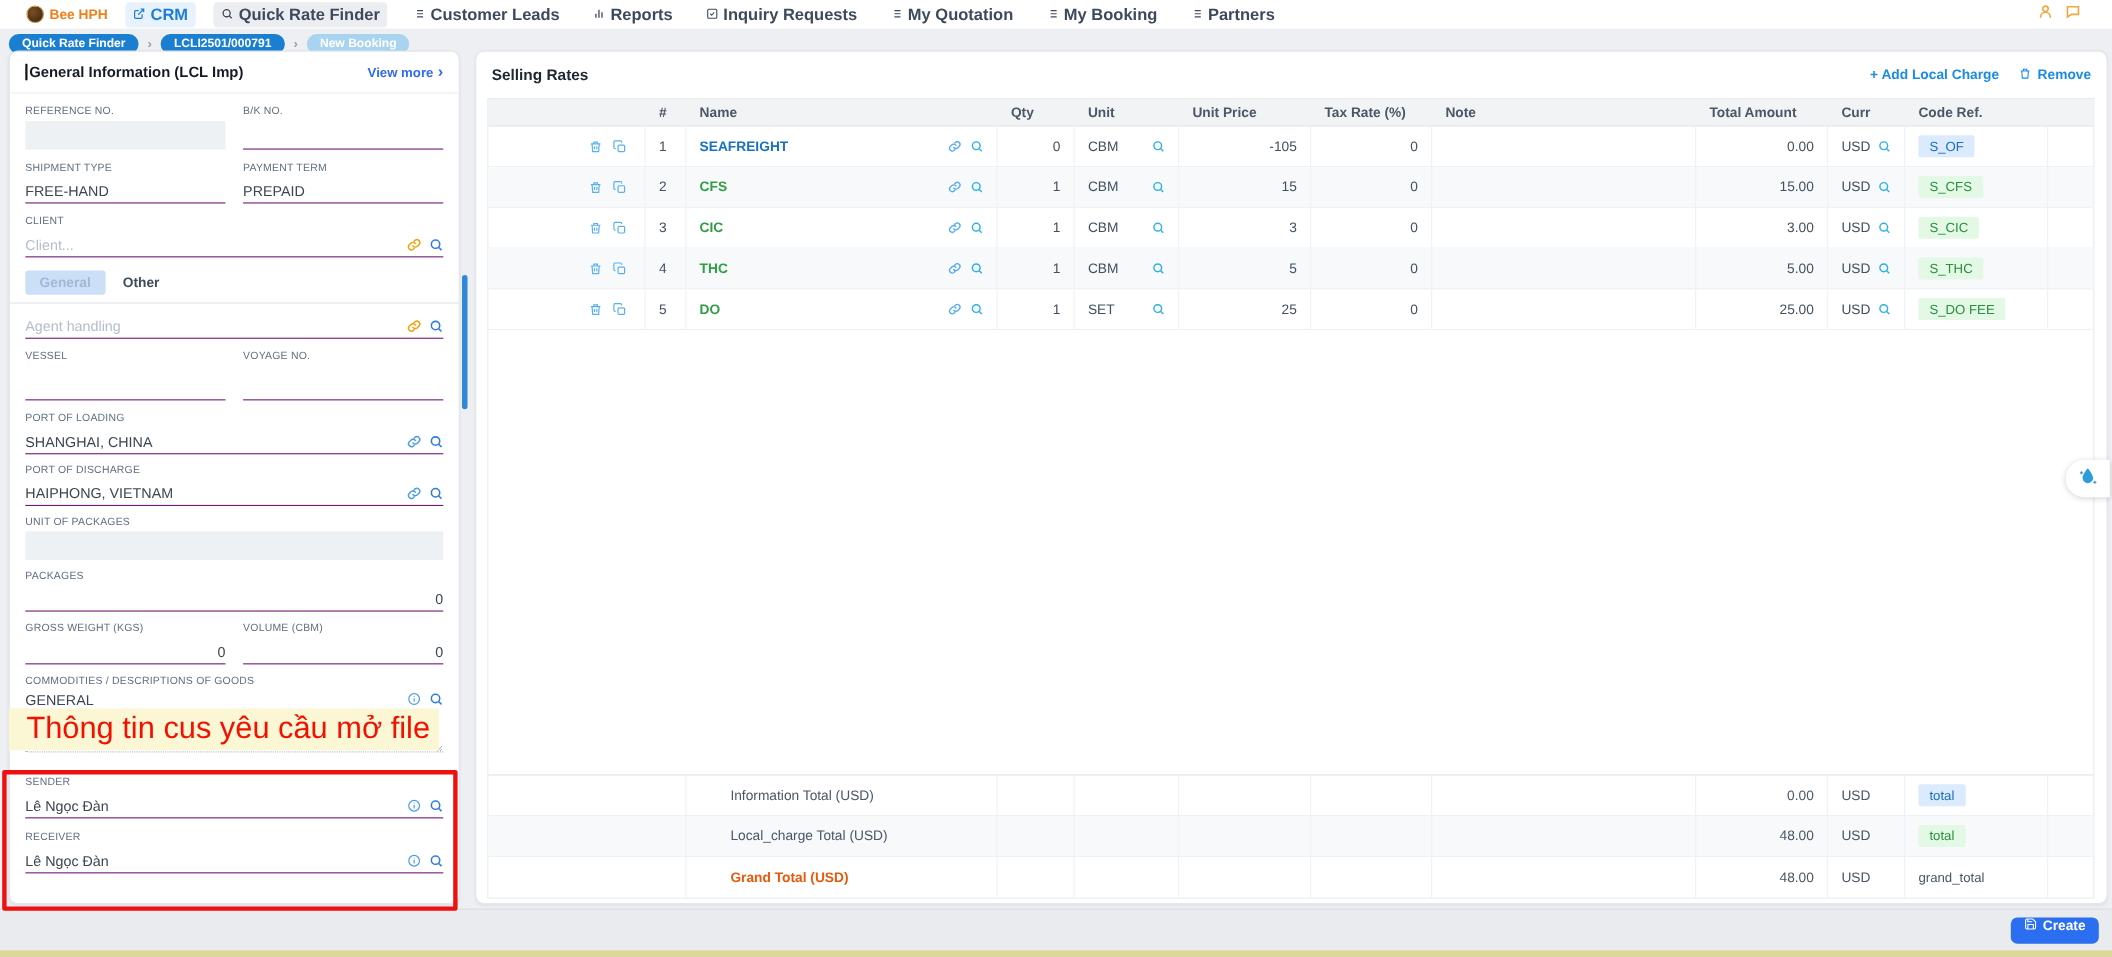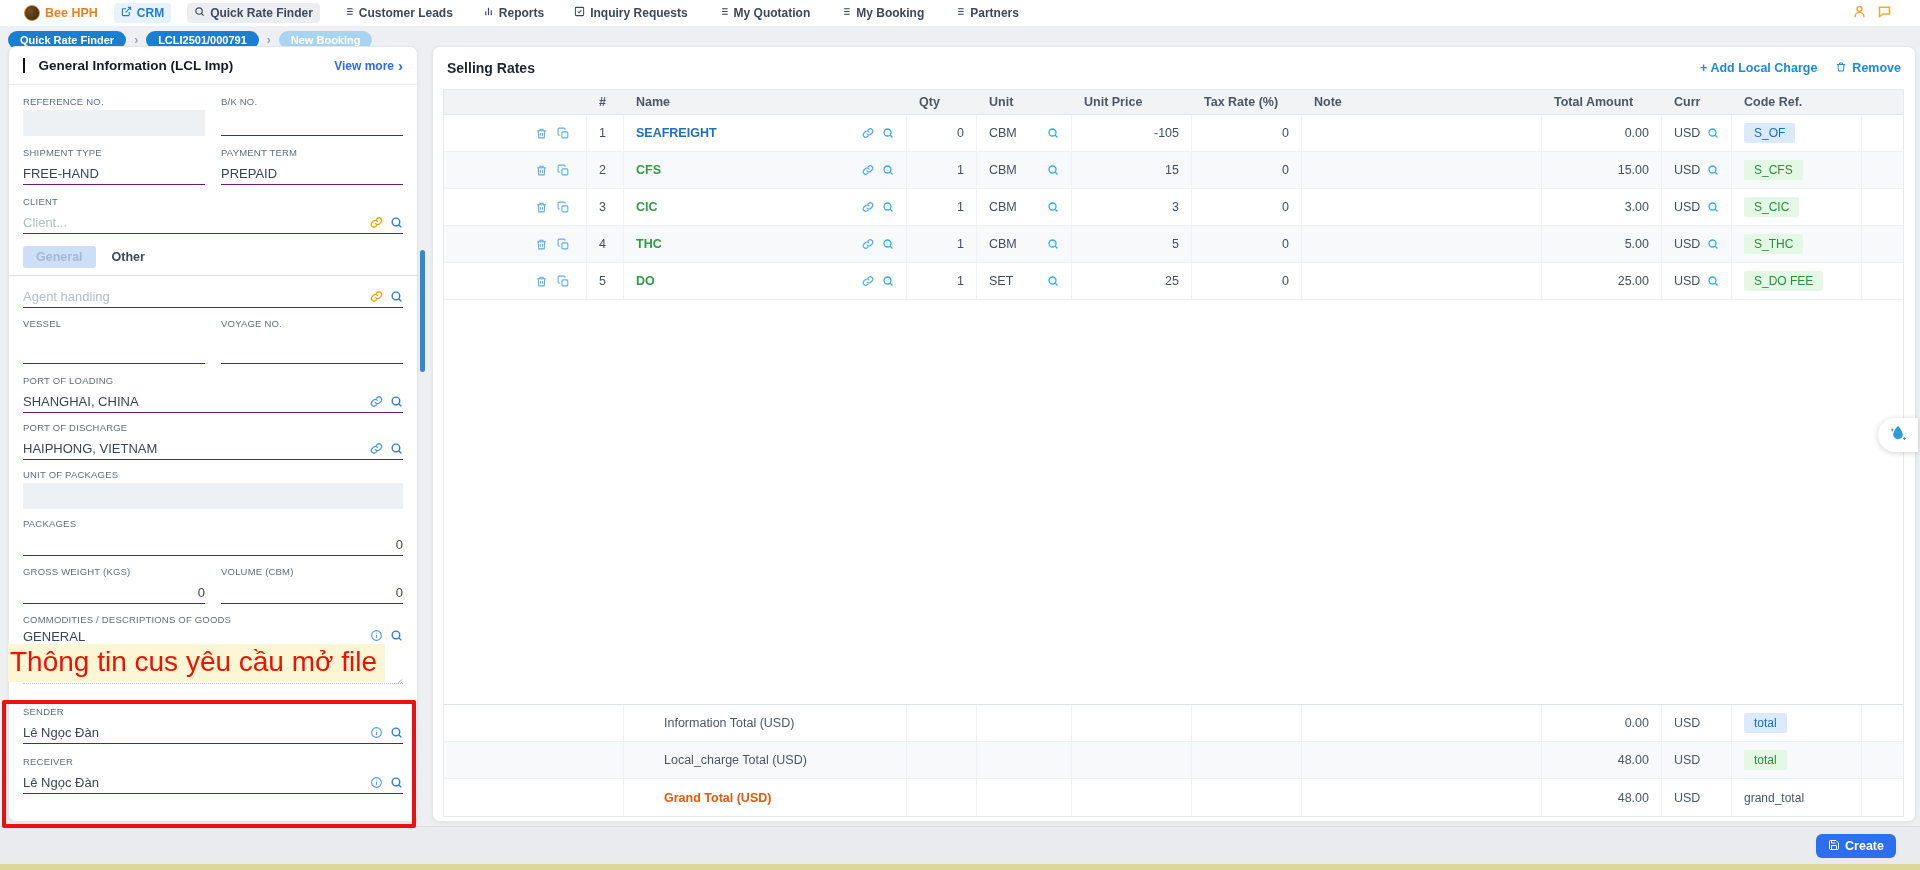--- a/index.html
+++ b/index.html
@@ -4,41 +4,41 @@
 <style>
   * { box-sizing: border-box; margin: 0; padding: 0; }
   html,body { width:1920px; height:870px; overflow:hidden;
     font-family:"Liberation Sans", sans-serif; background:#edeff2; color:#3c4652; }
 
   
   .topnav { height:26px; background:#fff; display:flex; align-items:center; padding:0 24px; gap:16px; }
   .brand { display:flex; align-items:center; gap:5px; }
   .brand .avatar { width:16px; height:16px; border-radius:50%; background:radial-gradient(circle at 35% 35%, #7a4f24, #33220f); border:1px solid #c98a3a; }
   .brand .bname { font-size:12.5px; font-weight:bold; color:#ef7f1a; }
-  .nav-item { display:flex; align-items:flex-start; gap:5px; font-size:12px; font-weight:bold; color:#3d4a5c; padding:3px 7px; border-radius:4px; cursor:pointer; white-space:nowrap; }
+  .nav-item { display:flex; align-items:flex-start; gap:5px; font-size:15px; font-weight:bold; color:#3d4a5c; padding:3px 7px; border-radius:4px; cursor:pointer; white-space:nowrap; }
   .nav-item svg { width:11px; height:11px; }
   .nav-item.crm { color:#1c7ed6; background:#e7f2fc; }
   .nav-item.active { background:#ebedf0; }
   .topnav-right { margin-left:auto; display:flex; align-items:center; gap:10px; padding-right:4px; }
   .topnav-right svg { width:15px; height:15px; stroke:#f2a93b; }
 
   
   .crumbs { height:24px; display:flex; align-items:center; gap:8px; padding:0 8px; margin-top:2px; }
   .pill { font-size:11px; font-weight:bold; color:#fff; background:#1a7fd1; border-radius:9px; padding:3px 12px; white-space:nowrap; }
   .pill.light { background:#a9d4ef; }
   .crumb-sep { color:#93a1ae; font-size:12px; font-weight:bold; }
 
   
   .card { position:absolute; background:#fff; border:1px solid #e3e7ec; border-radius:8px; box-shadow:0 1px 3px rgba(16,24,40,.06); }
   .left-card  { left:8px;  top:46px; width:410px;  height:776px; padding:0 14px; }
   .right-card { left:432px; top:46px; width:1484px; height:776px; }
 
   
   .lc-head { height:38px; display:flex; align-items:center; margin:0 -14px; padding:0 14px; border-bottom:1px solid #e9edf0; }
-  .lc-title { font-size:13.5px; font-weight:bold; color:#151b26; display:flex; align-items:center;gap:12px; }
+  .lc-title { font-size:13.5px; font-weight:bold; color:#151b26; display:flex; align-items:center; }
   .caret { display:inline-block; width:1.5px; height:15px; background:#111; margin-right:2px; }
   .view-more { margin-left:auto; color:#2f6bef; font-size:12px; font-weight:bold; cursor:pointer; display:flex; align-items:center; gap:4px; }
   .view-more .chev { font-size:15px; }
 
   .fld { margin-top:11px; }
   .g2 { display:grid; grid-template-columns:1fr 1fr; column-gap:16px; }
   .flab { display:block; font-size:9.5px; color:#5f6e80; letter-spacing:.2px; margin-bottom:3px; }
   .inp { display:flex; align-items:flex-end; gap:7px; min-height:24px; padding-bottom:3px; font-size:13px; color:#3c4652; }
   .inp.line { border-bottom:1px solid #701a75; }
   .inp.filled { background:#eef1f4; min-height:26px; border-bottom:none; }
@@ -97,26 +97,26 @@
   .tt-row:last-child { border-bottom:none; }
   .tt-row.mid { background:#f7f9fb; }
   .tt-row .c { height:100%; display:flex; align-items:center; padding:0 12px; border-right:1px solid #eef1f5; }
   .tt-row .c:last-child { border-right:none; }
   .tt-row .lblA { grid-column:1 / 3; }
   .tt-row .lbl { padding-left:40px; }
   .tt-row .lbl.orange { color:#e8590c; font-weight:bold; }
 
   
   .bottom-bar { position:absolute; left:0; top:826px; width:1920px; height:38px; background:#e9ebee; border-top:1px solid #d9dde2; }
-  .create-btn { position:absolute; right:24px; top:7px; height:24px; background:#2b6ef0; color:#fff; border:none; border-radius:6px; font-family:inherit; font-size:12.5px; font-weight:bold; display:flex; align-items:center; gap:5px; padding:0 12px; cursor:pointer; }
+  .create-btn { position:absolute; right:12px; top:7px; height:24px; background:#2b6ef0; color:#fff; border:none; border-radius:6px; font-family:inherit; font-size:12.5px; font-weight:bold; display:flex; align-items:flex-start; gap:5px; padding:0 12px; cursor:pointer; }
   .create-btn svg { width:12px; height:12px; }
   .bottom-strip { position:absolute; left:0; bottom:0; width:1920px; height:6px; background:#dcd998; }
 
   
-  .annotation { position:absolute; left:8px; top:644px; font-size:28px; color:#f21000; background:#fbf7d4; padding:2px 8px 4px 2px; white-space:nowrap; z-index:30; }
+  .annotation { position:absolute; left:8px; top:644px; font-size:28px; color:#f21000; background:#fbf7d4; padding:2px 8px 4px 16px; white-space:nowrap; z-index:30; }
   .red-rect { position:absolute; left:2px; top:700px; width:414px; height:128px; border:4px solid #ee0f0f; border-radius:2px; z-index:29; pointer-events:none; }
   .scroll-thumb { position:absolute; left:420px; top:250px; width:5px; height:122px; background:#3187d8; border-radius:3px; z-index:10; }
   .float-widget { position:absolute; right:2px; top:418px; width:40px; height:34px; background:#fff; border-radius:17px 0 0 17px; box-shadow:0 1px 6px rgba(0,0,0,.18); display:flex; align-items:center; justify-content:center; z-index:20; cursor:pointer; }
   .float-widget svg { width:22px; height:22px; }
 </style>
 </head>
 <body>
 
 <header class="topnav">
   <div class="brand">

